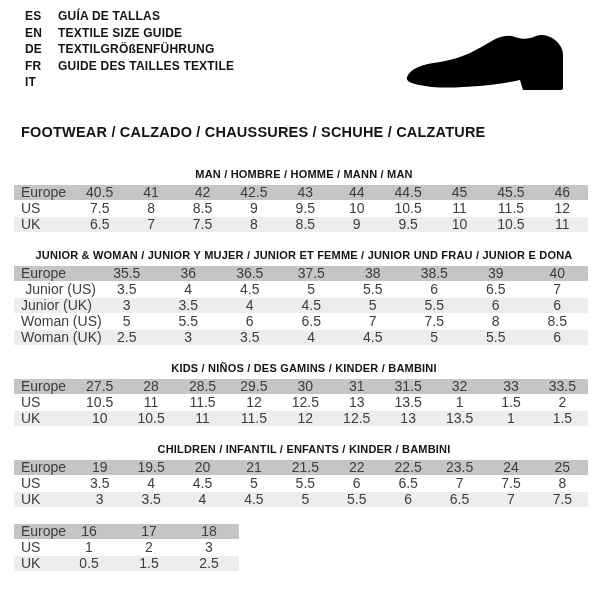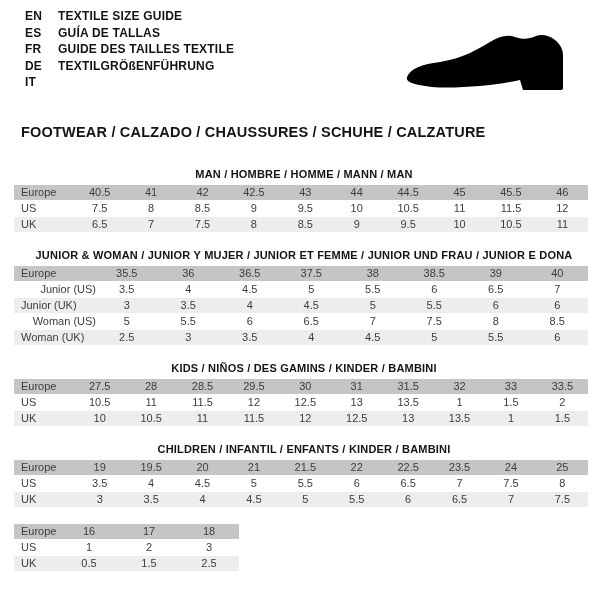--- a/index.html
+++ b/index.html
@@ -31,48 +31,48 @@
   
   .size-tables{position:absolute;top:168px;left:14px;width:574px;}
   .size-section + .size-section{margin-top:17px;}
   .section-title{
     margin:0 0 5px 6px;font-size:11px;line-height:12px;
     font-weight:bold;letter-spacing:.2px;white-space:nowrap;text-align:center;
   }
   .size-table{}
   .t-row{
     display:flex;height:15px;margin-bottom:1px;align-items:center;
-    font-size:11px;line-height:15px;color:var(--table-text);
+    font-size:14px;line-height:15px;color:var(--table-text);
   }
   .t-head{background:var(--header-bg);}
   .t-alt{background:var(--alt-bg);}
   .t-label{flex:none;padding-left:7px;box-sizing:border-box;white-space:nowrap;}
   .t-cell{flex:1;text-align:center;}
 </style>
 </head>
 <body>
 
 <div class="page">
 
   <div class="lang-list">
       <div class="lang-row">
+        <span class="lang-code">ES</span>
+        <span class="lang-title">GUÍA DE TALLAS</span>
+      </div>
+      <div class="lang-row">
         <span class="lang-code">EN</span>
         <span class="lang-title">TEXTILE SIZE GUIDE</span>
       </div>
       <div class="lang-row">
-        <span class="lang-code">ES</span>
-        <span class="lang-title">GUÍA DE TALLAS</span>
+        <span class="lang-code">DE</span>
+        <span class="lang-title">TEXTILGRÖßENFÜHRUNG</span>
       </div>
       <div class="lang-row">
         <span class="lang-code">FR</span>
         <span class="lang-title">GUIDE DES TAILLES TEXTILE</span>
-      </div>
-      <div class="lang-row">
-        <span class="lang-code">DE</span>
-        <span class="lang-title">TEXTILGRÖßENFÜHRUNG</span>
       </div>
       <div class="lang-row">
         <span class="lang-code">IT</span>
       </div>
     </div>
 
   <div class="shoe-wrap">
     <svg viewBox="0 0 166 60" xmlns="http://www.w3.org/2000/svg">
       <path fill="var(--shoe-fill)" d="
         M5,44

